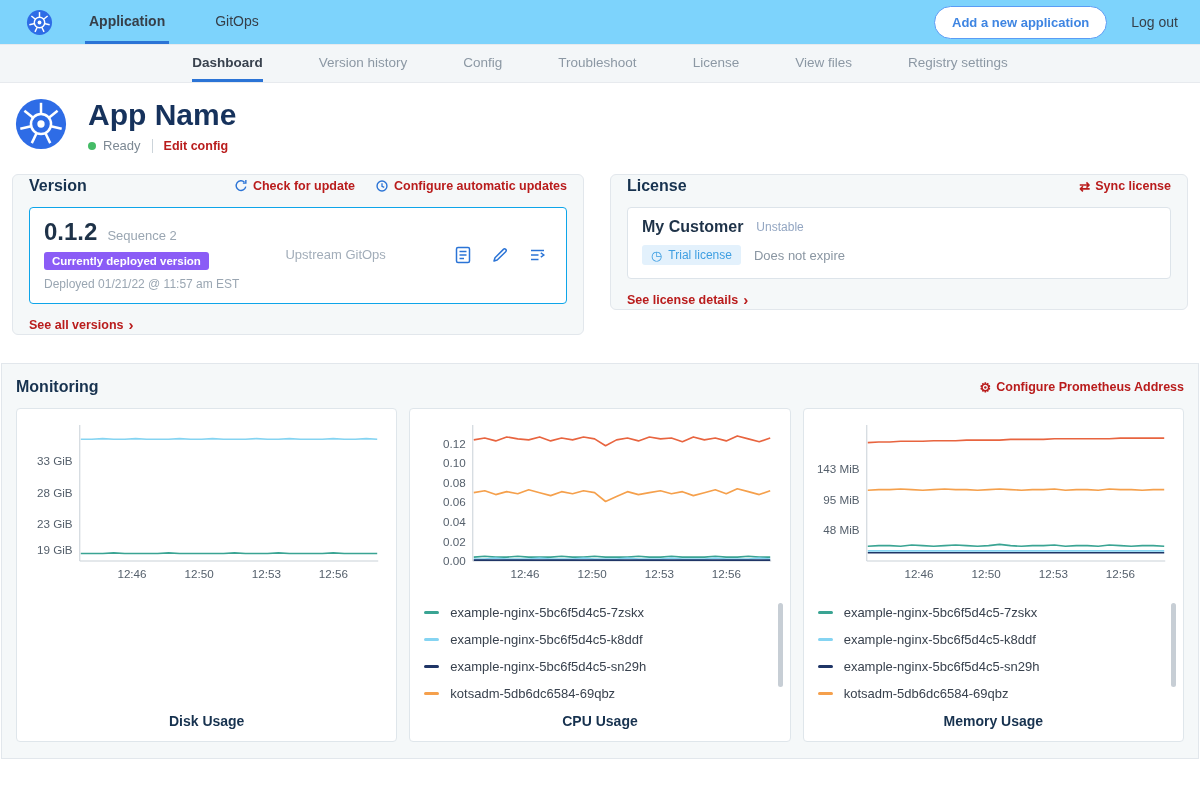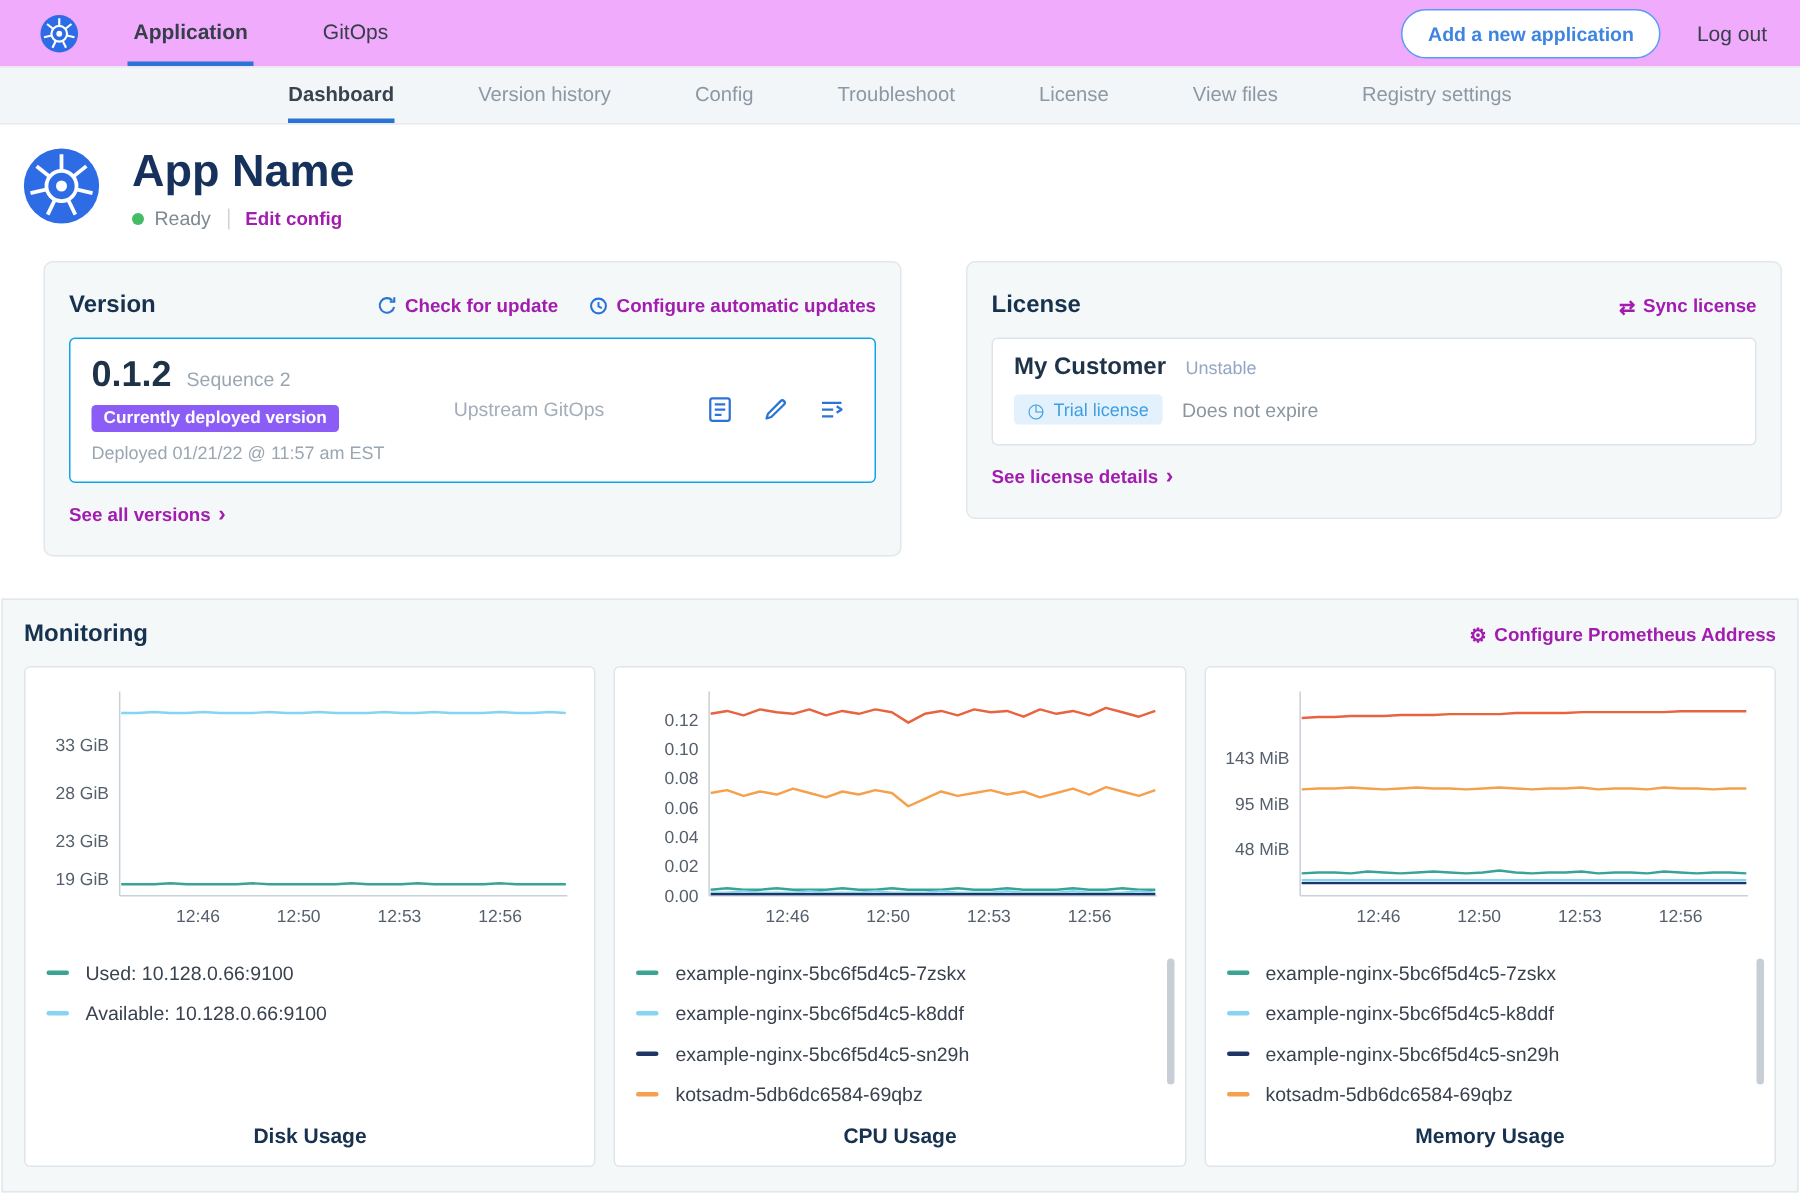--- a/index.html
+++ b/index.html
@@ -6,21 +6,21 @@
   html,body { margin:0; padding:0; }
   body {
     width:1200px; height:796px; overflow:hidden;
     background:#ffffff; color:#39424e;
     font-family:"Liberation Sans", sans-serif;
     font-size:13px;
   }
   svg { font-family:inherit; }
 
   
-  .topnav { height:45px; background:#f0abfc; border-bottom:1px solid #e7eaee;
+  .topnav { height:45px; background:#7dd3fc; border-bottom:1px solid #e7eaee;
     display:flex; align-items:stretch; padding:0 22px 0 26px; }
   .topnav .brand { display:flex; align-items:center; margin-right:32px; }
   .top-tab { display:flex; align-items:center; padding:0 4px; margin-right:42px;
     font-size:14px; color:#363f49; border-bottom:3px solid transparent; cursor:pointer; }
   .top-tab.active { font-weight:bold; border-bottom-color:#2b74d6; }
   .topnav .spacer { flex:1; }
   .add-btn { align-self:center; background:#fff; border:1px solid #5a9cf5; color:#3e85e2;
     font-weight:bold; font-size:13px; border-radius:17px; padding:8px 17px; cursor:pointer;
     font-family:inherit; margin-right:24px;text-align:center; }
   .logout { display:flex; align-items:center; font-size:14px; color:#363f49; cursor:pointer; }
@@ -31,26 +31,26 @@
   .sub-tab { display:flex; align-items:center; font-size:13.5px; color:#8c98a4;
     border-bottom:3px solid transparent; cursor:pointer; }
   .sub-tab.active { color:#39424e; font-weight:bold; border-bottom-color:#2b74d6; }
 
   
   .app-header { display:flex; align-items:center; padding:14px 0 16px 14px; gap:20px; }
   .app-title { font-size:30px; font-weight:bold; color:#16325c; margin:0; line-height:1.1; }
   .status-row { display:flex; align-items:center; margin-top:7px; font-size:13px; color:#7d8994; }
   .dot { width:8px; height:8px; border-radius:50%; background:#44bb66; margin-right:7px; }
   .vline { width:0; height:14px; border-left:1px solid #ccd4da; margin:0 11px; }
-  .blue-link { color:#a21caf; font-weight:bold; font-size:12.5px; cursor:pointer;
+  .blue-link { color:#b91c1c; font-weight:bold; font-size:12.5px; cursor:pointer;
     display:inline-flex; align-items:center; gap:5px; }
 
   
   .cards-row { display:flex; gap:26px; margin:4px 12px 0; align-items:flex-start; }
-  .card { background:#f5f8f9; border:1px solid #e2e7ec; border-radius:6px; padding:20px 16px;margin-left:17px; }
+  .card { background:#f5f8f9; border:1px solid #e2e7ec; border-radius:6px; padding:2px 16px; }
   .version-card { flex:none; width:572px; }
   .license-card { flex:1; }
   .card-head { display:flex; align-items:center; }
   .card-title { font-size:16px; font-weight:bold; color:#17324f; }
   .head-links { margin-left:auto; display:flex; gap:20px; align-items:center; }
 
   .version-box { background:#fff; border:1px solid #0ea5e9; border-radius:4px;
     margin-top:12px; padding:10px 18px 12px 14px; display:flex; align-items:center; }
   .v-num-row { display:flex; align-items:baseline; gap:10px; }
   .v-num { font-size:24px; font-weight:bold; color:#1e3248; }
@@ -291,30 +291,20 @@
           <text x="43" y="74.5" text-anchor="end" fill="#55606c" font-size="11.5">28 GiB</text>
           <text x="43" y="105.75" text-anchor="end" fill="#55606c" font-size="11.5">23 GiB</text>
           <text x="43" y="130.75" text-anchor="end" fill="#55606c" font-size="11.5">19 GiB</text>
           <text x="101.44999999999999" y="155" text-anchor="middle" fill="#55606c" font-size="11.5">12:46</text>
           <text x="167.60000000000002" y="155" text-anchor="middle" fill="#55606c" font-size="11.5">12:50</text>
           <text x="233.75" y="155" text-anchor="middle" fill="#55606c" font-size="11.5">12:53</text>
           <text x="299.90000000000003" y="155" text-anchor="middle" fill="#55606c" font-size="11.5">12:56</text>
           <polyline points="51.0,130.5 61.8,130.5 72.6,130.5 83.4,129.9 94.3,130.5 105.1,130.5 115.9,130.5 126.7,130.5 137.5,129.9 148.3,130.5 159.1,130.5 170.0,130.5 180.8,130.5 191.6,130.5 202.4,129.9 213.2,130.5 224.0,130.5 234.9,130.5 245.7,129.9 256.5,130.5 267.3,130.5 278.1,130.5 288.9,130.5 299.7,129.9 310.6,130.5 321.4,130.5 332.2,130.5 343.0,130.5" fill="none" stroke="#3aa493" stroke-width="1.6" stroke-linejoin="round"></polyline>
           <polyline points="51.0,18.0 61.8,18.0 72.6,17.4 83.4,18.0 94.3,18.0 105.1,17.4 115.9,18.0 126.7,18.0 137.5,18.0 148.3,17.4 159.1,18.0 170.0,18.0 180.8,17.4 191.6,18.0 202.4,18.0 213.2,18.0 224.0,17.4 234.9,18.0 245.7,18.0 256.5,17.4 267.3,18.0 278.1,18.0 288.9,18.0 299.7,17.4 310.6,18.0 321.4,18.0 332.2,17.4 343.0,18.0" fill="none" stroke="#85d4f2" stroke-width="1.6" stroke-linejoin="round"></polyline>
         </svg>
-      <div class="legend">
-        <div class="legend-item">
-          <span class="dash" style="background-color: rgb(58, 164, 147);"></span>
-          <span>Used: 10.128.0.66:9100</span>
-        </div>
-        <div class="legend-item">
-          <span class="dash" style="background-color: rgb(133, 212, 242);"></span>
-          <span>Available: 10.128.0.66:9100</span>
-        </div>
-      </div>
       <div class="chart-title">Disk Usage</div>
     </div>
 
     <div class="chart-box">
       <svg class="chart-svg" viewBox="0 0 350 166">
           <line x1="50" y1="4" x2="50" y2="138" stroke="#c9d1d8" stroke-width="1"></line>
           <line x1="50" y1="138" x2="344" y2="138" stroke="#c9d1d8" stroke-width="1"></line>
           <text x="43" y="26.444444444444457" text-anchor="end" fill="#55606c" font-size="11.5">0.12</text>
           <text x="43" y="45.7037037037037" text-anchor="end" fill="#55606c" font-size="11.5">0.10</text>
           <text x="43" y="64.96296296296296" text-anchor="end" fill="#55606c" font-size="11.5">0.08</text>

